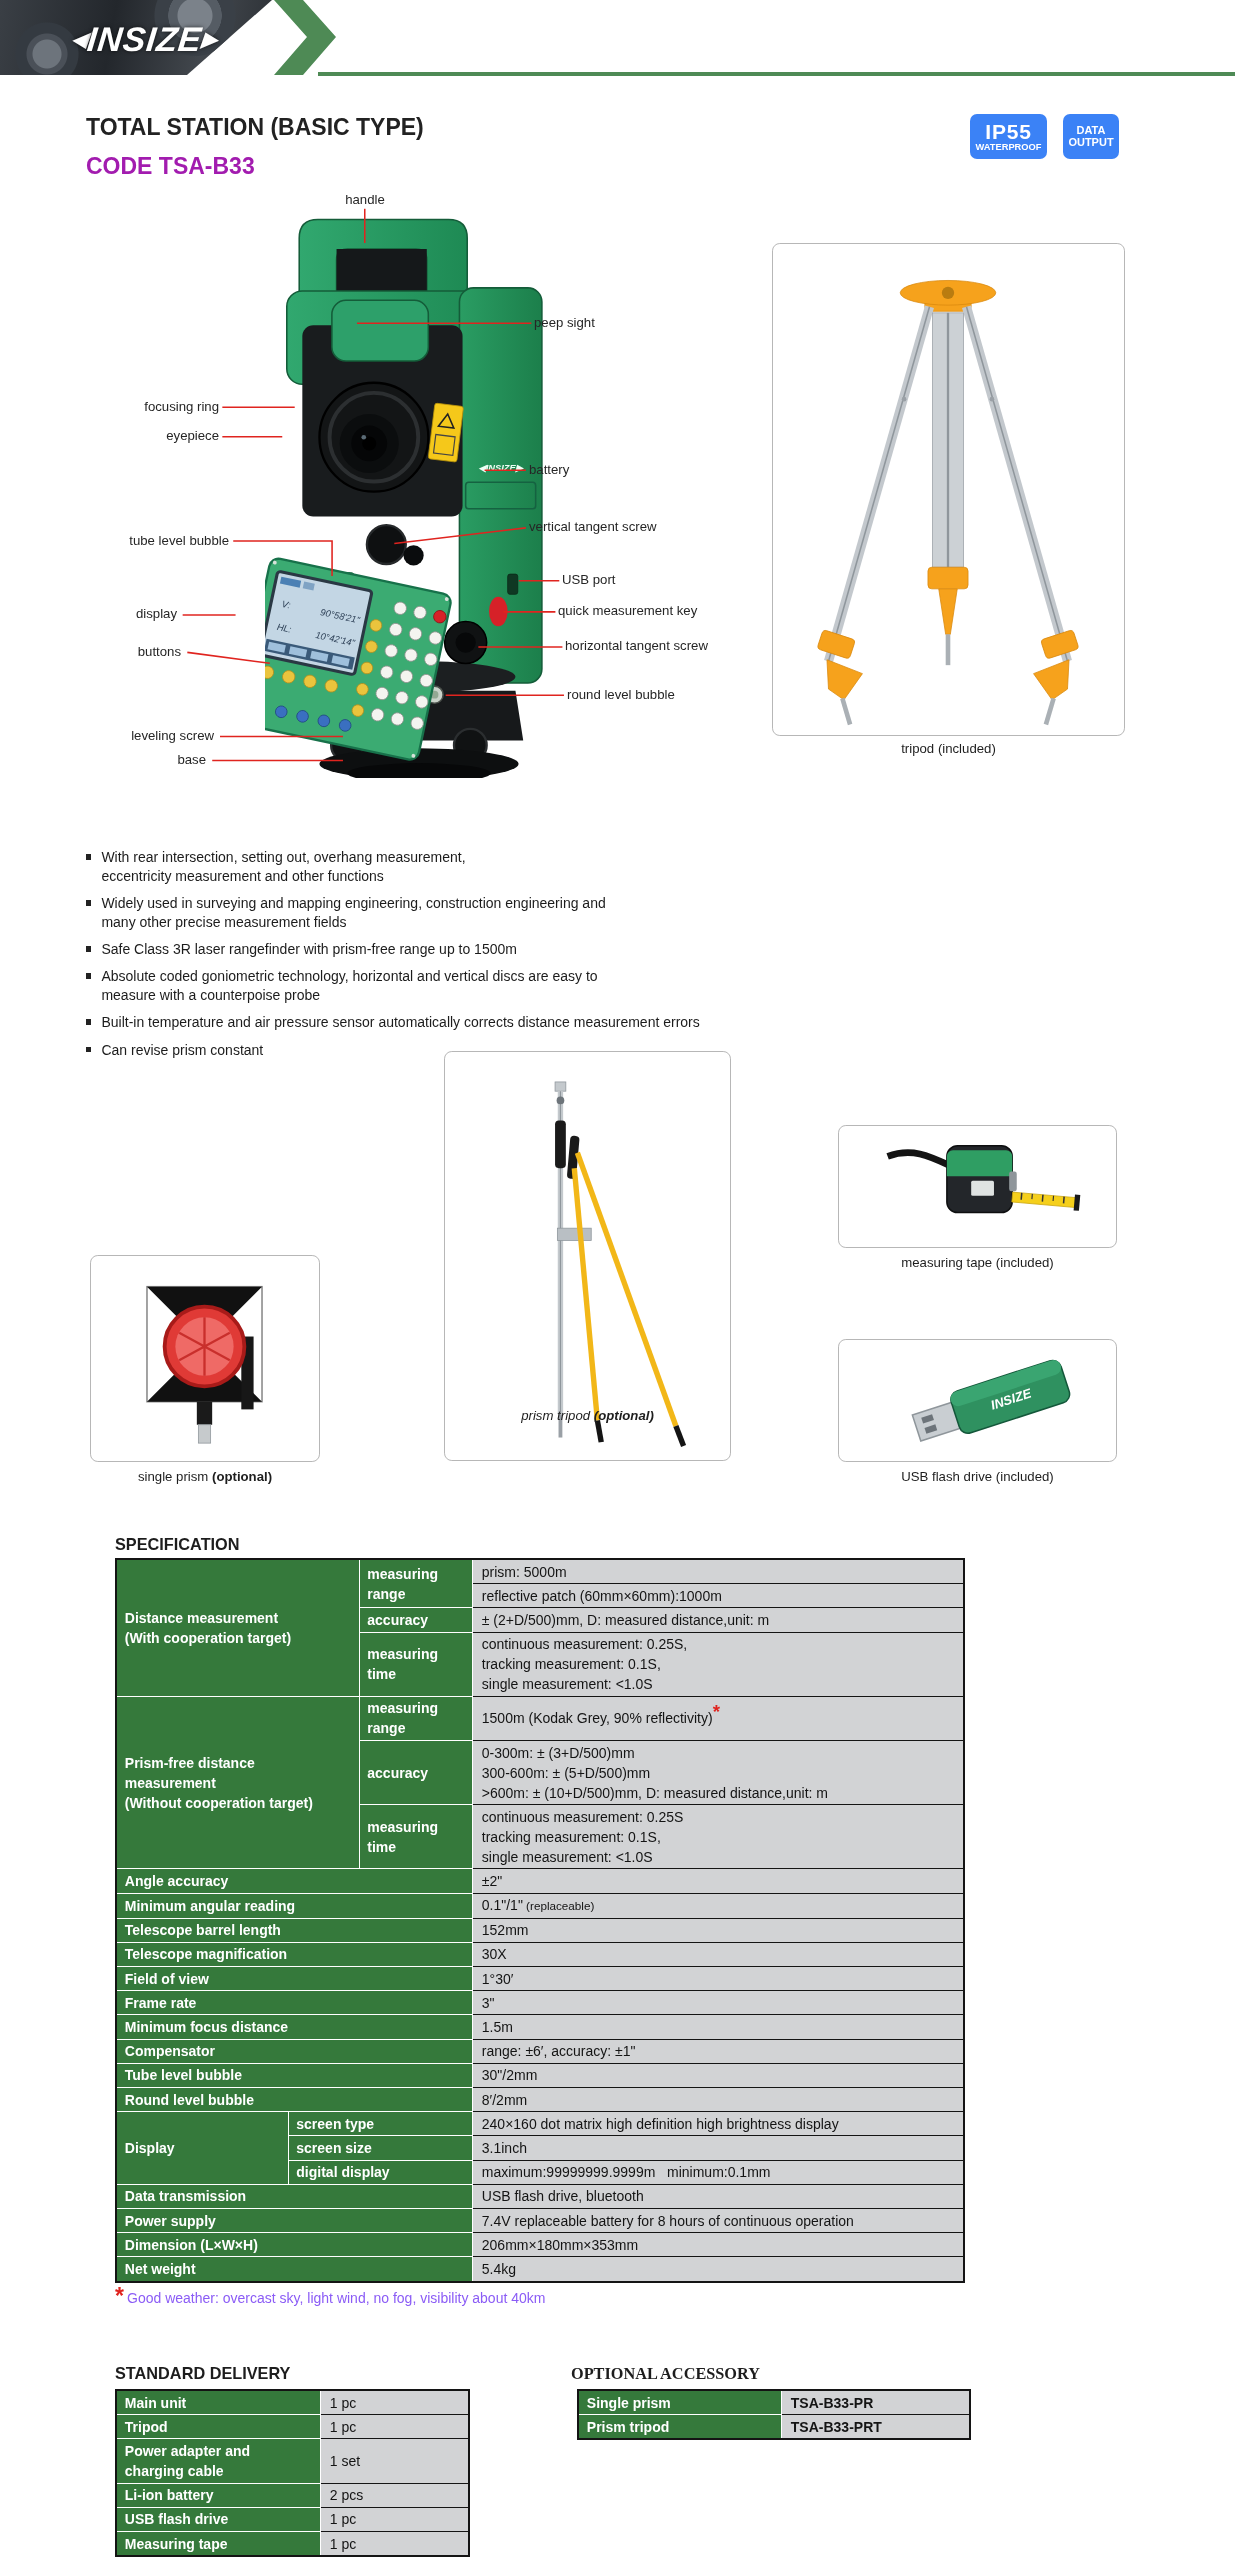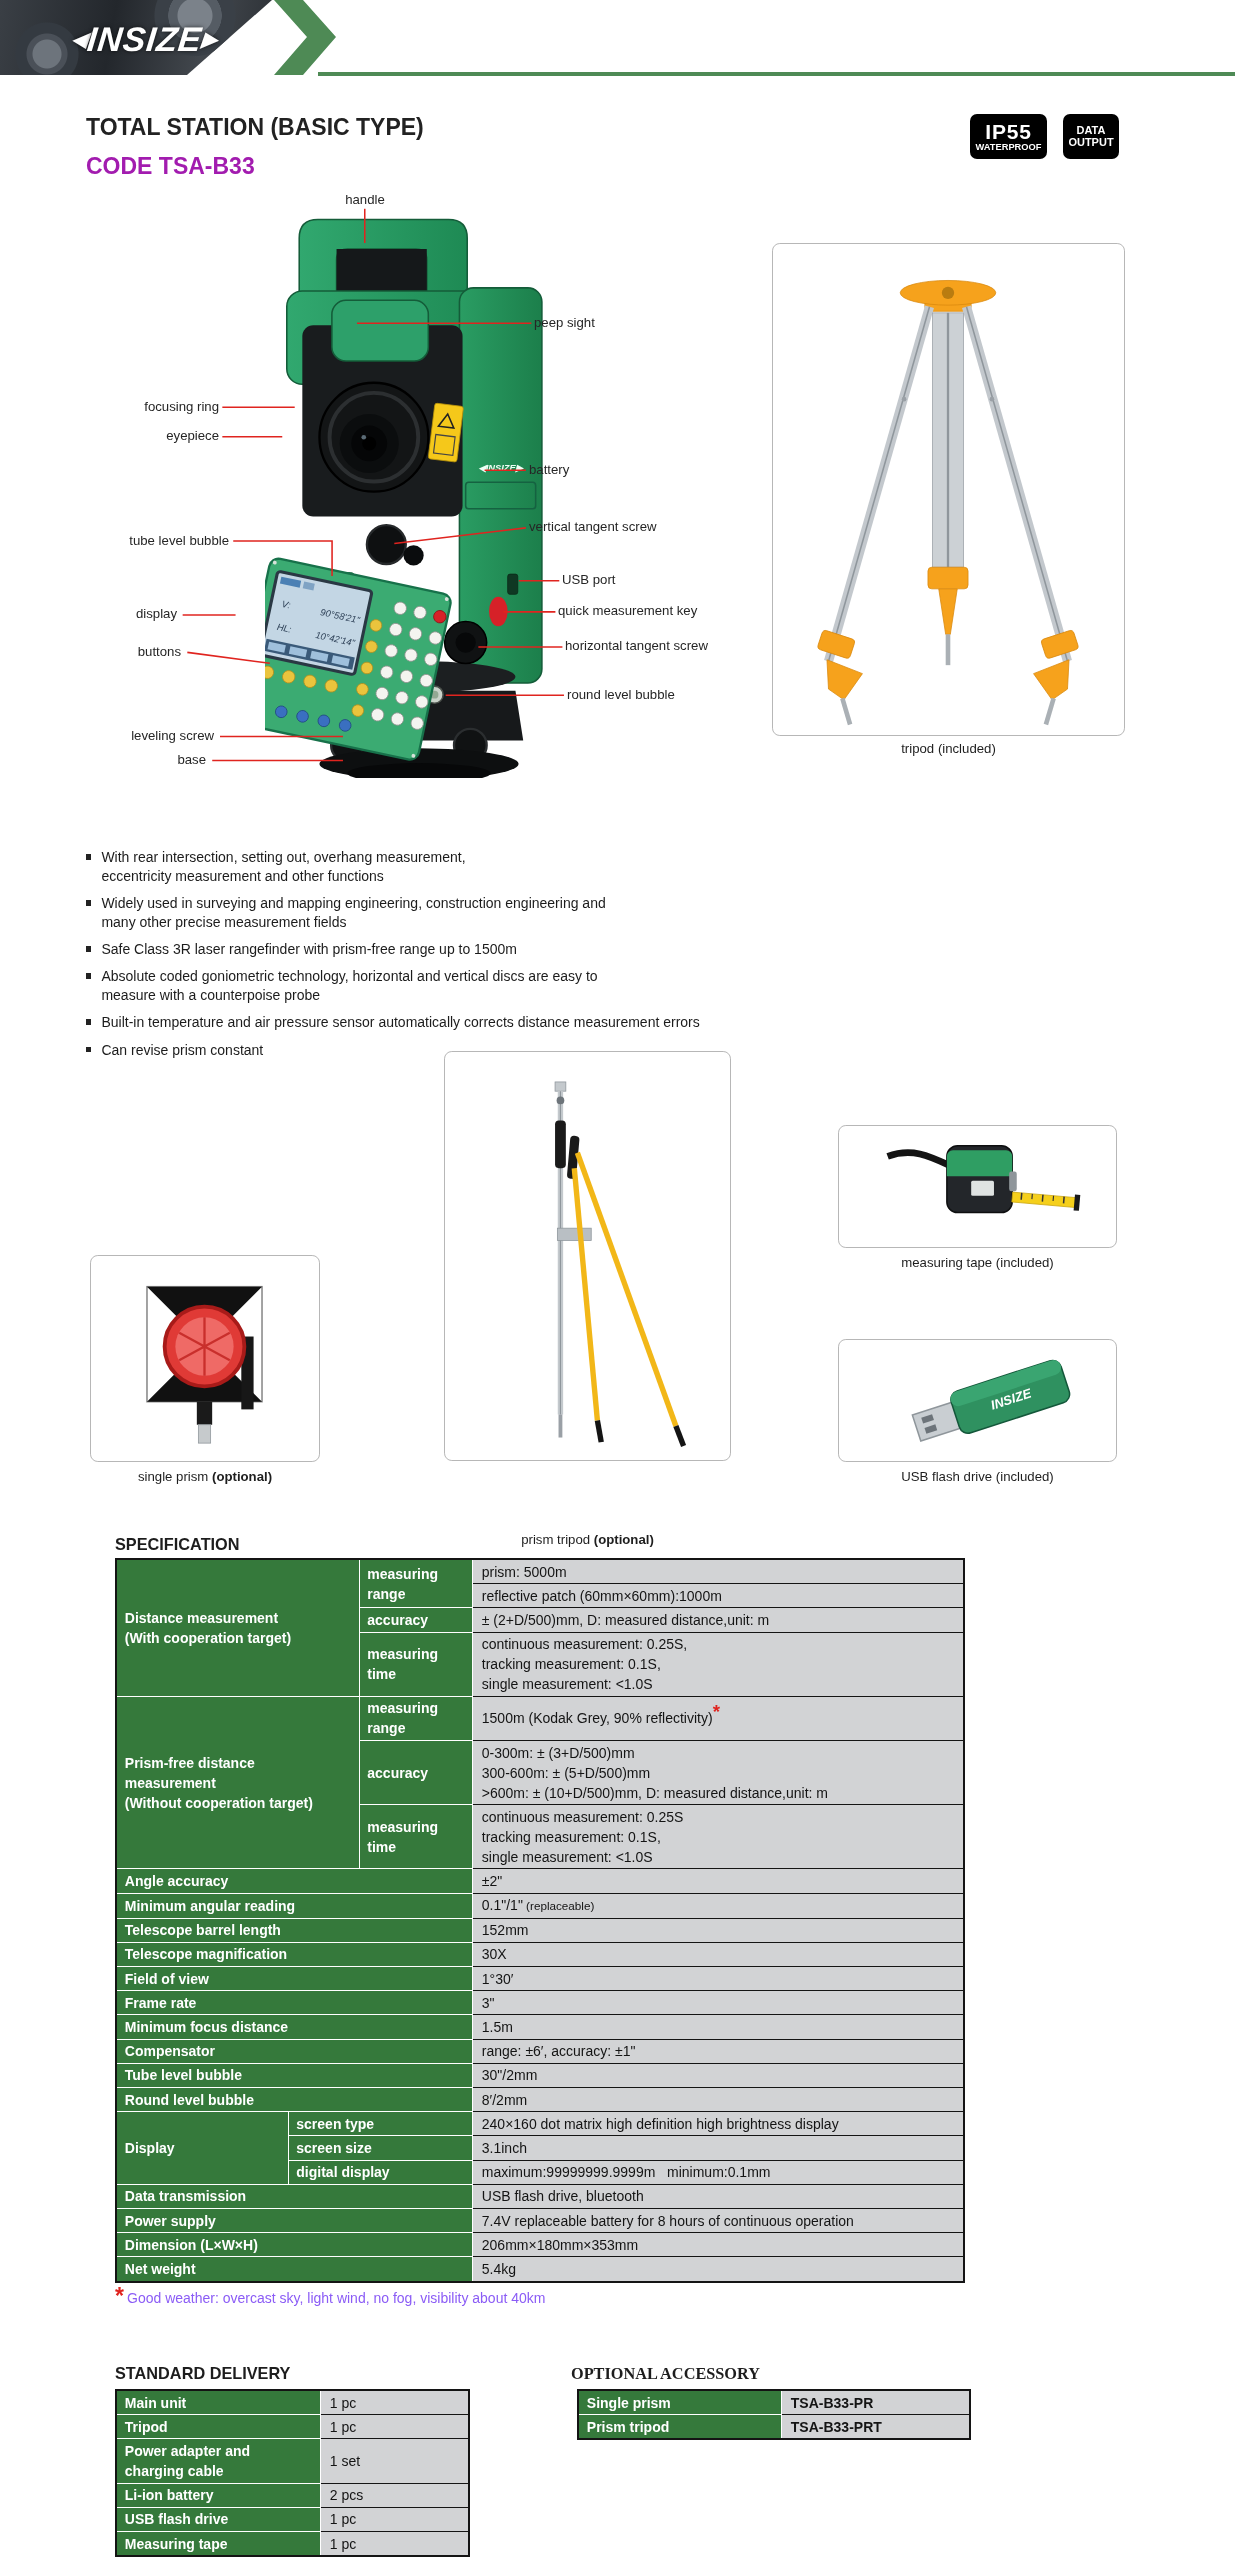--- a/index.html
+++ b/index.html
@@ -18,21 +18,21 @@
     transform:skewX(-6deg); text-shadow:0 0 4.7px rgba(0,0,0,.7); white-space:nowrap; }
   .hdr-logo .nm { font-size:34px; letter-spacing:0.8px; }
   .hdr-logo .ar { font-size:20px; vertical-align:4.7px; }
   .hdr-chevron { position:absolute; left:274px; top:0; width:70px; height:75px; background:#4e8a55;
     clip-path: polygon(0 0, 29px 0, 62px 37px, 29px 75px, 0 75px, 33px 37px); }
   .hdr-line { position:absolute; left:318px; top:72px; width:918px; height:3.9px; background:#4e8a55; }
 
   .title1 { position:absolute; left:86px; top:114px; font-size:23px; font-weight:bold; color:#222; }
   .title2 { position:absolute; left:86px; top:153px; font-size:23px; font-weight:bold; color:#a21caf; }
 
-  .badge { position:absolute; top:114px; height:45px; background:#000000; border-radius:7px; color:#fff;
+  .badge { position:absolute; top:114px; height:45px; background:#3b82f6; border-radius:7px; color:#fff;
     display:flex; flex-direction:column; align-items:center; justify-content:center; text-align:center; line-height:1.05; }
   .badge-ip { left:970px; width:77px; }
   .badge-data { left:1063px; width:56px; }
   .badge-ip .b1 { font-size:21px; font-weight:bold; letter-spacing:0.8px; }
   .badge-ip .b2 { font-size:9.3px; font-weight:bold; }
   .badge-data .b1, .badge-data .b2 { font-size:11px; font-weight:bold; }
 
   
   #diagram { position:absolute; left:86px; top:187px; width:654px; height:607px; }
   .dlabel { position:absolute; font-size:13.2px; color:#262626; white-space:nowrap; }
@@ -331,21 +331,21 @@
           <rect x="162" y="108" width="12" height="56" rx="5" fill="#1a1a1a"></rect>
         </g>
       <line x1="168" y1="150" x2="198" y2="478" stroke="#f2b718" stroke-width="7"></line>
       <line x1="198" y1="478" x2="203" y2="506" stroke="#141414" stroke-width="7"></line>
       <line x1="172" y1="130" x2="300" y2="485" stroke="#f2b718" stroke-width="7"></line>
       <line x1="300" y1="485" x2="310" y2="511" stroke="#141414" stroke-width="7"></line>
       <line x1="150" y1="470" x2="150" y2="500" stroke="#9aa0a6" stroke-width="5"></line>
       <circle cx="150" cy="62" r="5" fill="#6d747a"></circle>
     </svg>
   </div>
-  <div class="caption" style="left:444px;top:1532px;width:287px;"><span>prism tripod</span> <b>(optional)</b></div>
+  <div class="caption" style="left:444px;top:1408px;width:287px;font-style:italic;"><span>prism tripod</span> <b>(optional)</b></div>
 
   <div class="imgbox" style="left:838px;top:1125px;width:279px;height:123px;">
     <svg width="275" height="120" viewBox="0 0 358 158">
       <path d="M62,40 C95,28 118,40 148,54" stroke="#141414" stroke-width="9" fill="none"></path>
       <rect x="140" y="26" width="86" height="88" rx="14" fill="#23262a" stroke="#0e0f10" stroke-width="2"></rect>
       <path d="M148,32 h70 a8,8 0 0 1 8,8 v26 h-86 v-26 a8,8 0 0 1 8,-8 Z" fill="#2f9e63"></path>
       <rect x="172" y="72" width="30" height="20" rx="2" fill="#dfe3e2"></rect>
       <rect x="222" y="60" width="10" height="26" rx="3" fill="#8f969b"></rect>
       <g transform="rotate(5 260 96)">
         <rect x="226" y="90" width="84" height="13" fill="#f5cf1b" stroke="#caa50e"></rect>

